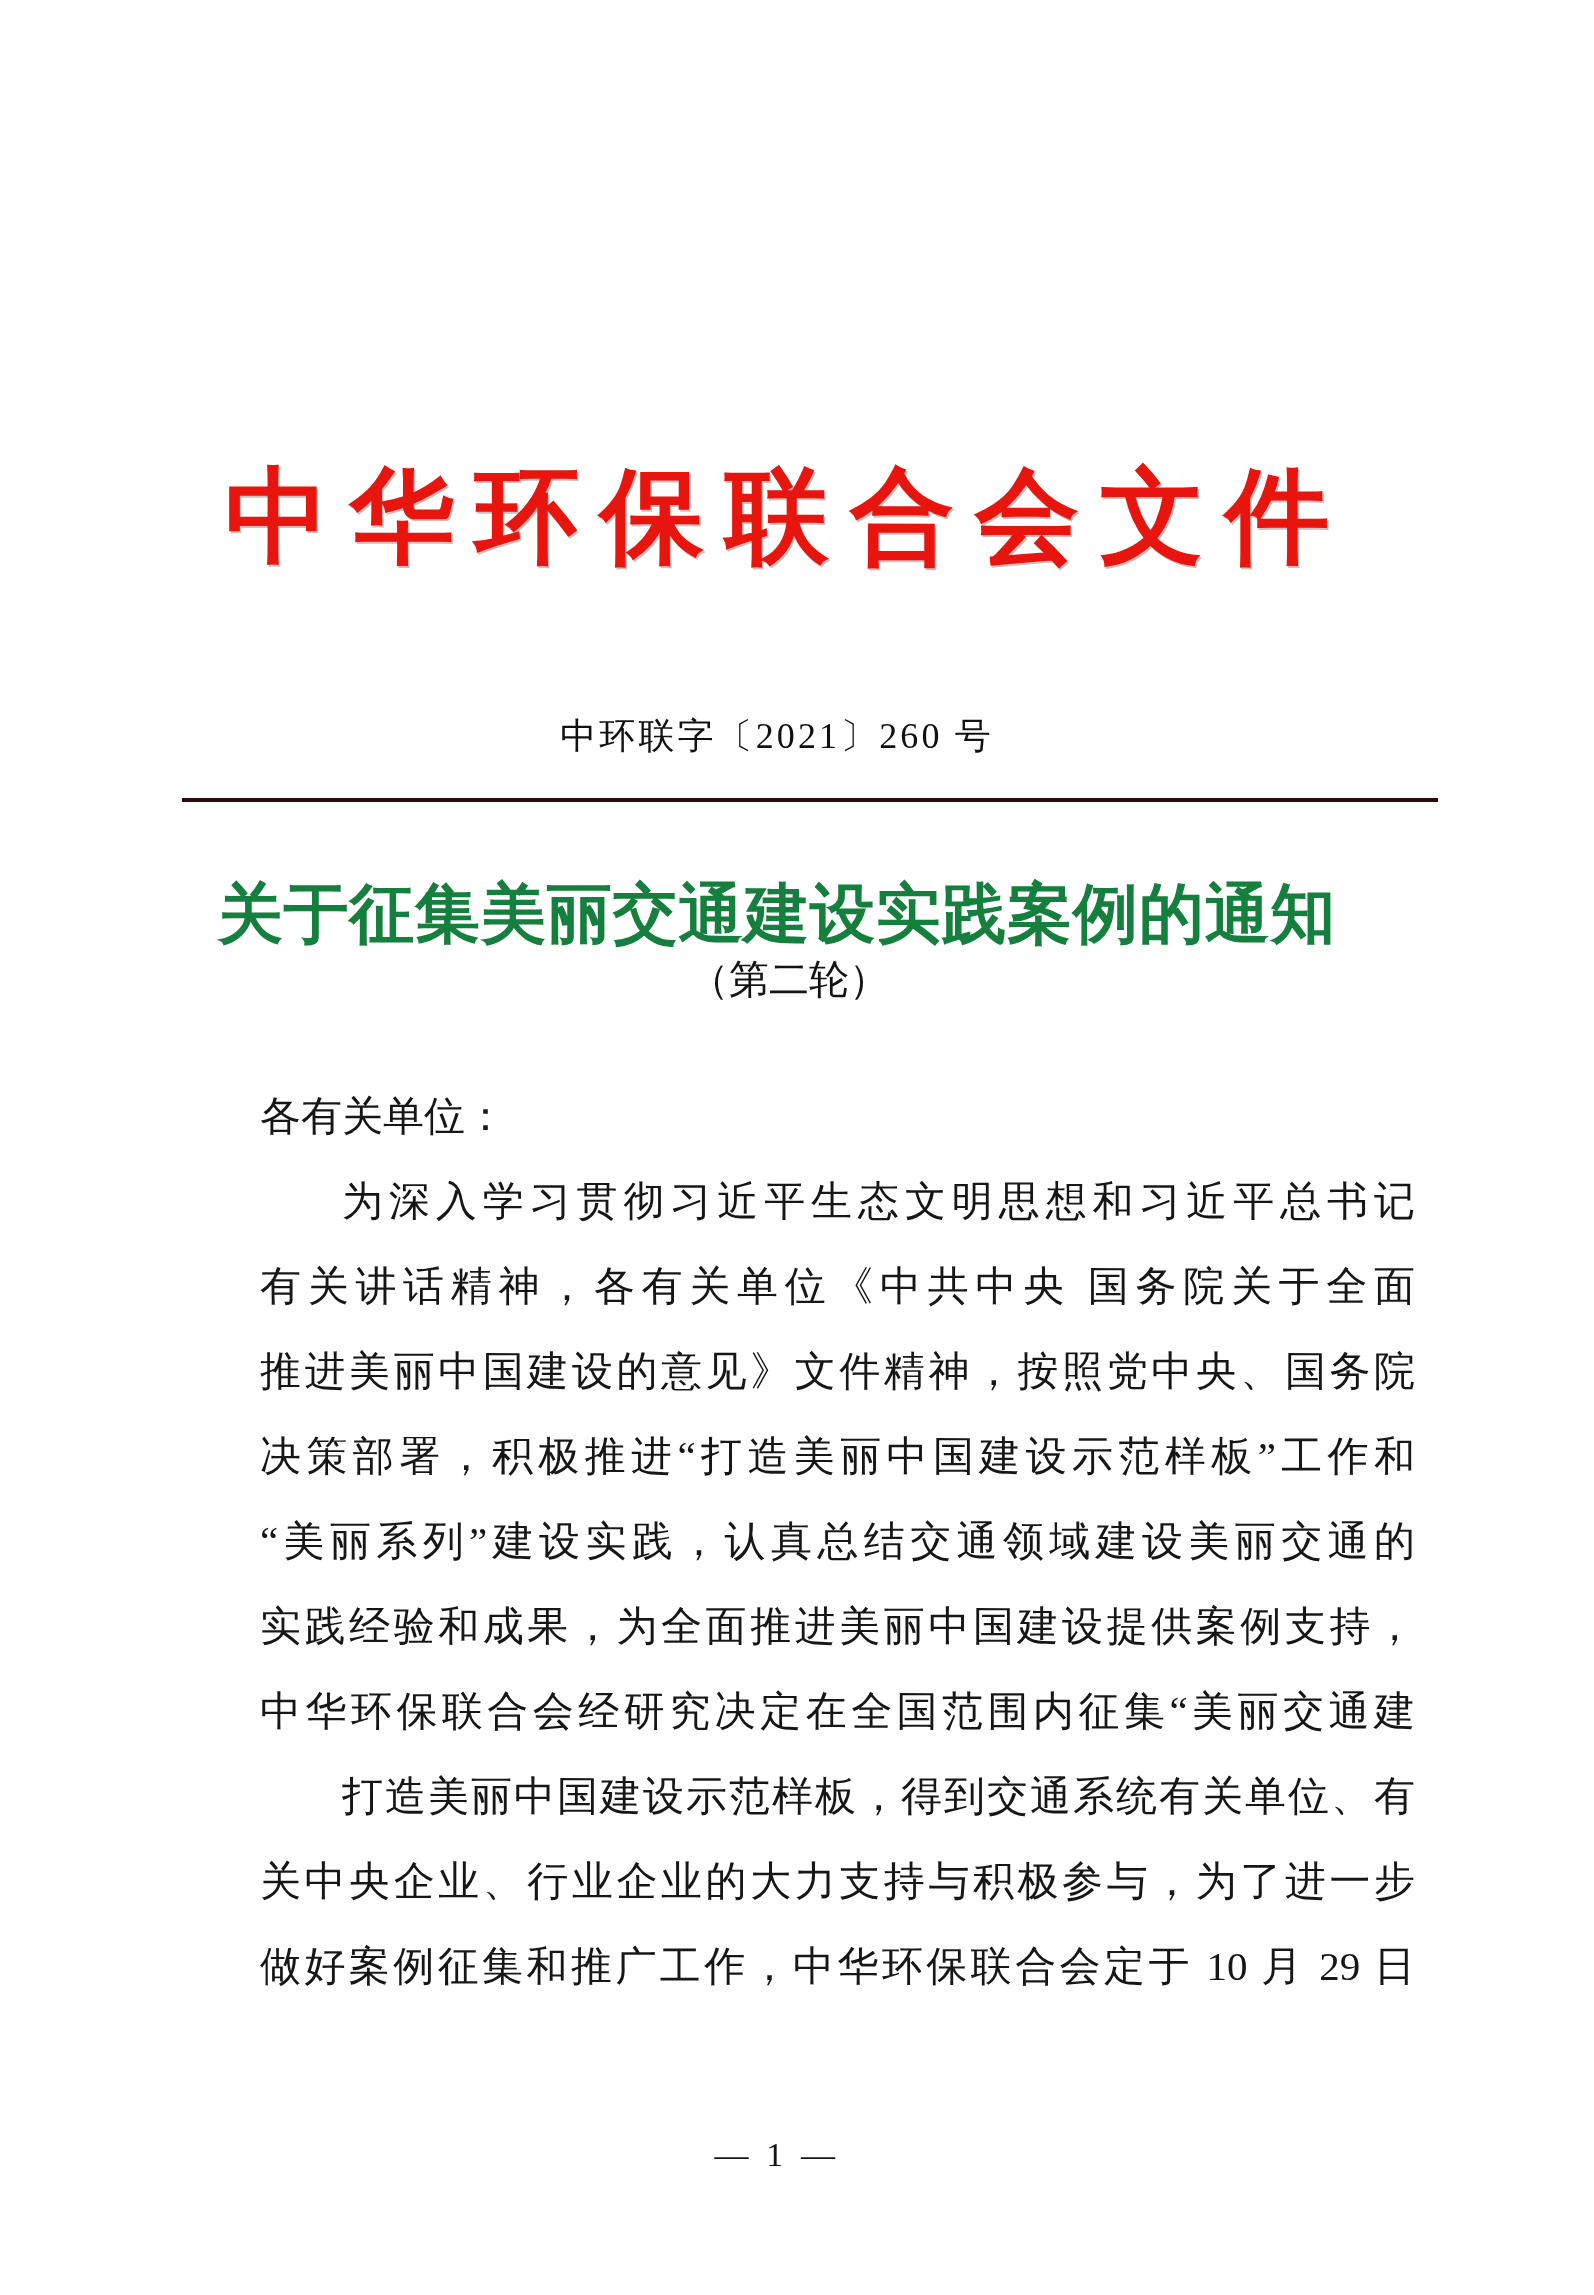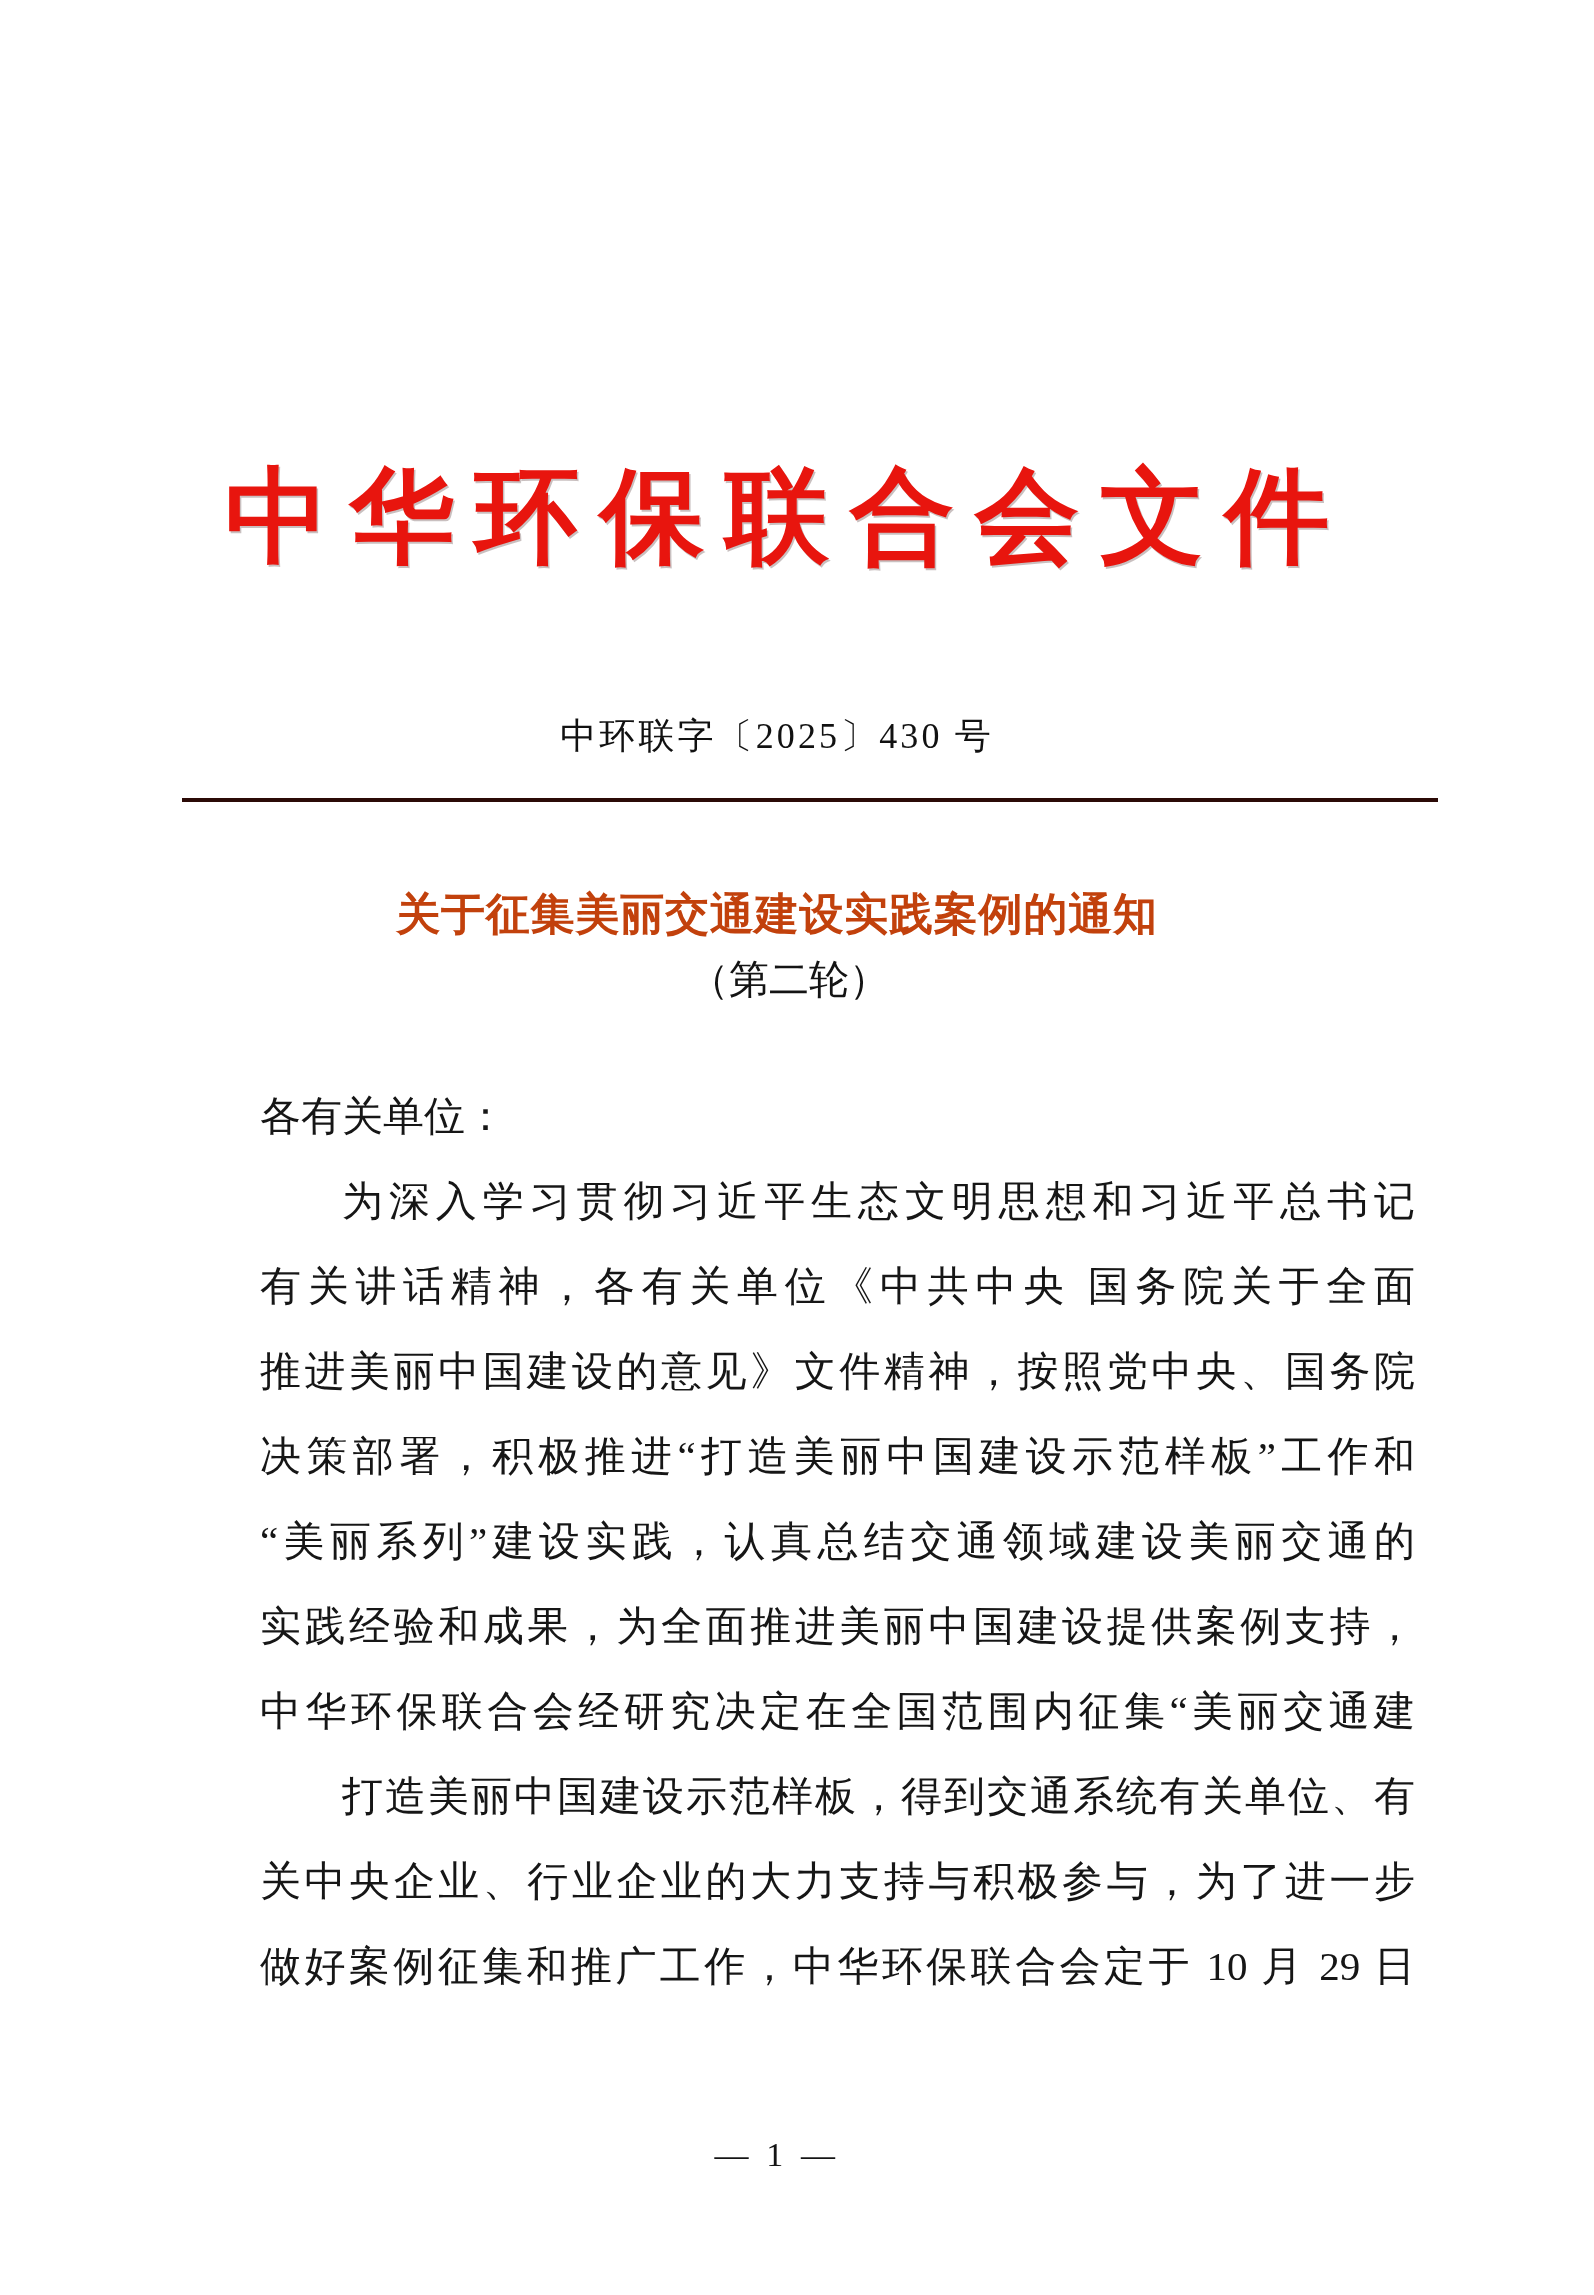--- a/index.html
+++ b/index.html
@@ -51,24 +51,24 @@
     width: 1256px;
     height: 3.9px;
     background: var(--rule, #2b0a07);
   }
   .title {
     position: absolute;
     top: 879px;
     left: 0;
     width: 100%;
     text-align: center;
-    font-size: 44px;
+    font-size: 65px;
     line-height: 71px;
     font-weight: bold;
-    color: #c2410c;
+    color: #15803d;
     letter-spacing: 0.8px;
     white-space: nowrap;
   }
   .subtitle {
     position: absolute;
     top: 952px;
     left: 0;
     width: 100%;
     text-align: center;
     font-size: 40px;
@@ -115,21 +115,21 @@
     white-space: nowrap;
   }
 </style>
 </head>
 <body>
 
 <div class="page">
 
   <div class="org-title">中华环保联合会文件</div>
 
-  <div class="doc-no">中环联字〔2025〕430 号</div>
+  <div class="doc-no">中环联字〔2021〕260 号</div>
 
   <div class="rule"></div>
 
   <div class="title">关于征集美丽交通建设实践案例的通知</div>
 
   <div class="subtitle">（第二轮）</div>
 
   <div class="body">
     <div class="bl last">各有关单位：</div>
 

